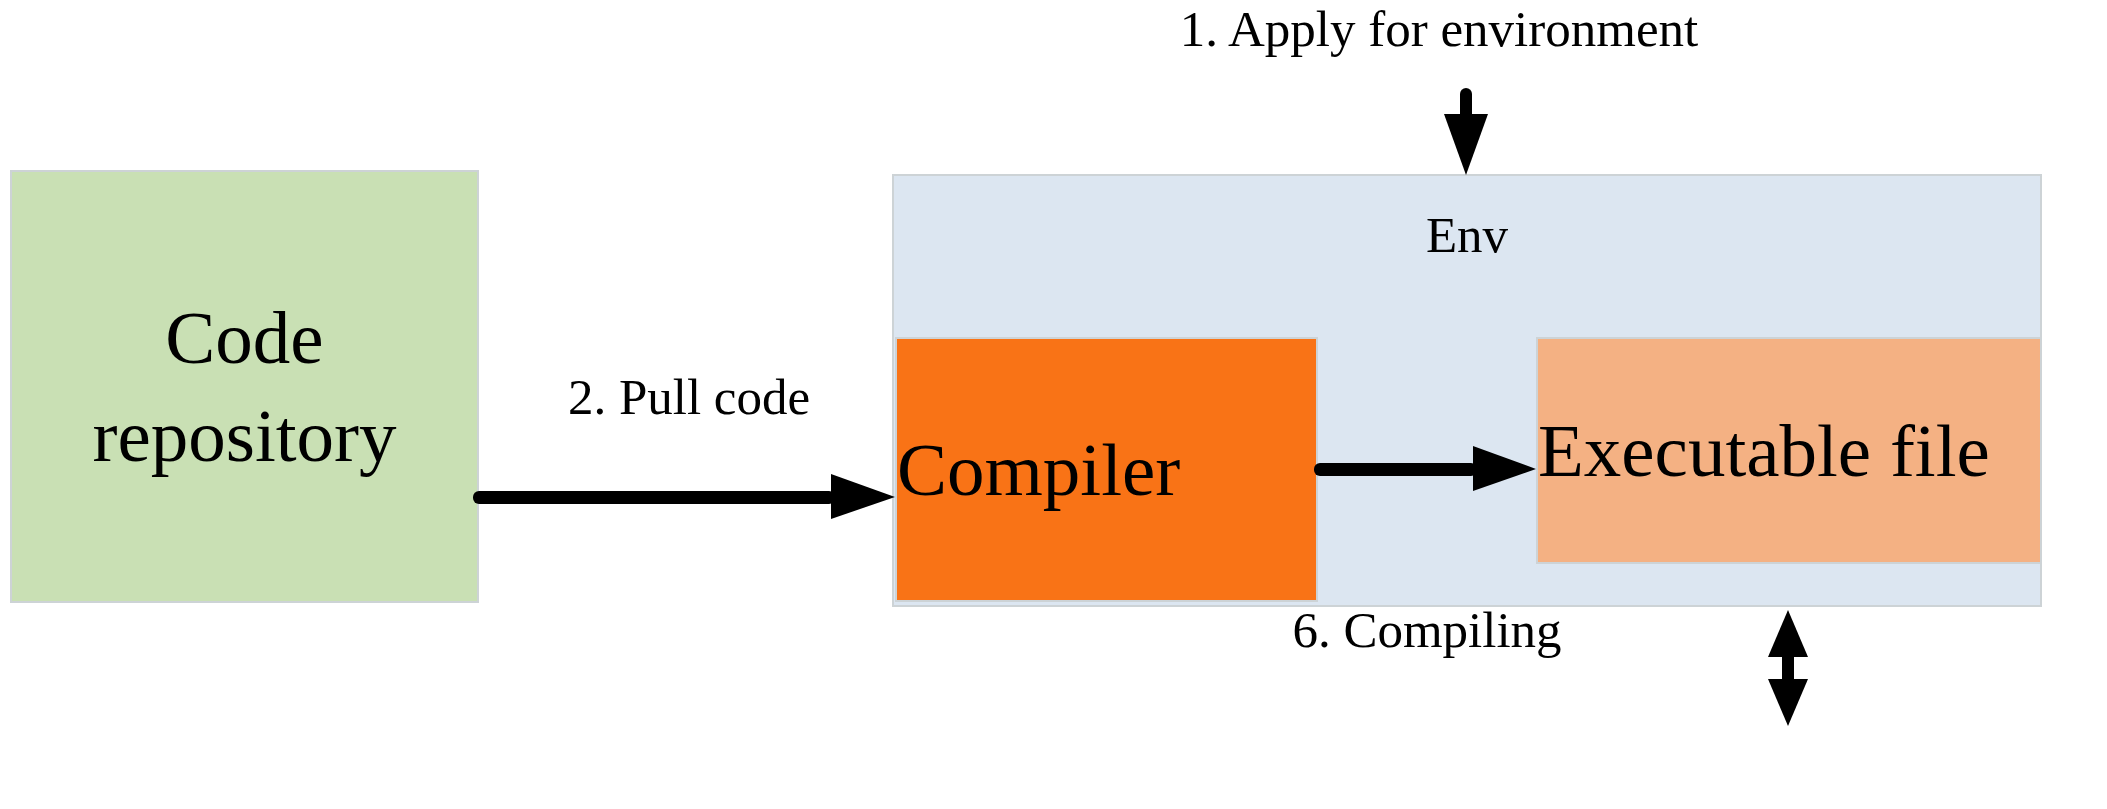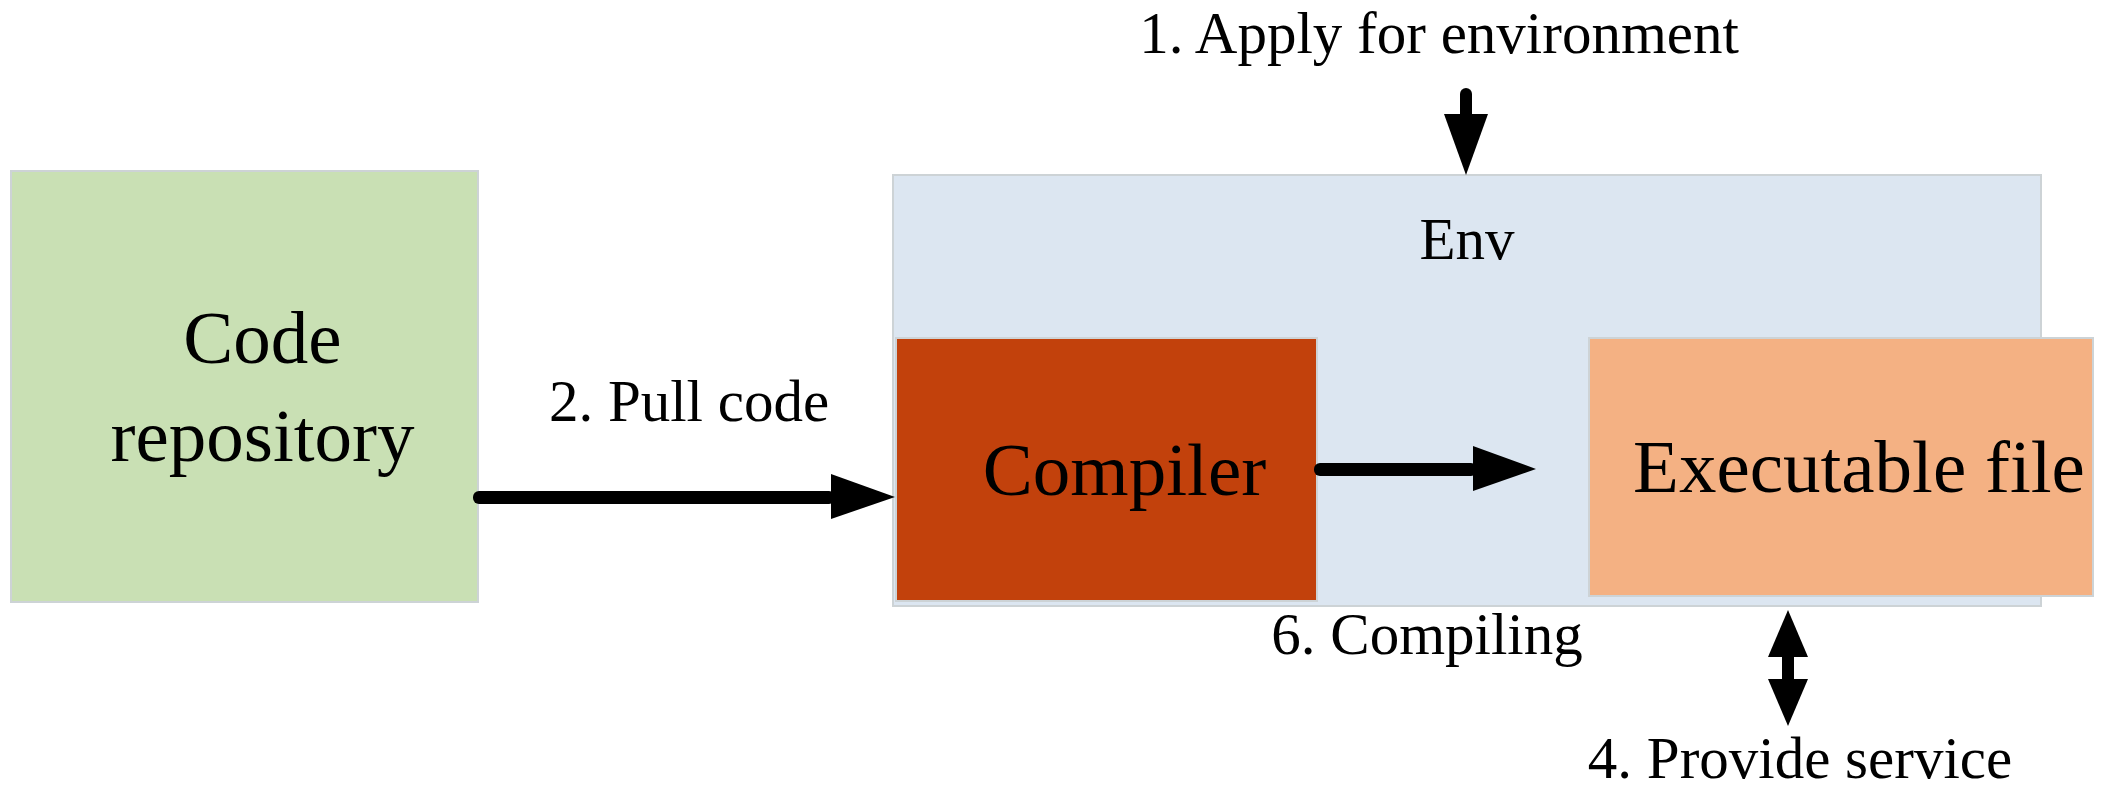--- a/index.html
+++ b/index.html
@@ -15,35 +15,34 @@
     font-family: "Liberation Serif", "DejaVu Serif", serif;
     color: #000000;
     overflow: hidden;
   }
   .box {
     position: absolute;
     box-sizing: border-box;
     border: 2px solid #cdd3d6;
     display: flex;
     align-items: center;
-    justify-content: center;
+    justify-content: flex-start;
     text-align: center;
-    padding-left: 36px;
   }
   .box-label {
     font-size: 75px;
     line-height: 1.3;
     white-space: nowrap;
   }
   .box-label.wrap {
     white-space: normal;
   }
   .float-label {
     position: absolute;
-    font-size: 59px;
+    font-size: 51px;
     line-height: 1;
     text-align: center;
     white-space: nowrap;
   }
   svg.arrow {
     position: absolute;
     overflow: visible;
   }
 </style>
 </head>
@@ -51,35 +50,34 @@
 
 <div id="canvas">
 
   <div class="box" style="left: 892px; top: 174px; width: 1150px; height: 433px; background-color: rgb(220, 230, 241);"></div>
   <div class="float-label" style="left:1067px; top:210px; width:800px;">Env</div>
 
   <div class="box" style="left: 10px; top: 170px; width: 469px; height: 433px; background-color: rgb(201, 224, 180);">
     <span class="box-label wrap">Code repository</span>
   </div>
 
-  <div class="box" style="left: 895px; top: 337px; width: 423px; height: 265px; background-color: #c2410c;">
+  <div class="box" style="left: 895px; top: 337px; width: 423px; height: 265px; background-color: #f97316;">
     <span class="box-label">Compiler</span>
   </div>
 
-  <div class="box" style="left: 1588px; top: 337px; width: 506px; height: 260px; background-color: rgb(244, 177, 131);">
+  <div class="box" style="left: 1536px; top: 337px; width: 506px; height: 227px; background-color: rgb(244, 177, 131);">
     <span class="box-label">Executable file</span>
   </div>
 
   <div class="float-label" style="left:1009px; top:4px; width:860px;">1. Apply for environment</div>
 
   <div class="float-label" style="left:389px; top:372px; width:600px;">2. Pull code</div>
 
   <div class="float-label" style="left:1127px; top:605px; width:600px;">6. Compiling</div>
 
-  <div class="float-label" style="left:1500px; top:729px; width:600px;">4. Provide service</div>
 
   <svg class="arrow" style="left:1443px; top:88px;" width="46" height="88" viewBox="0 0 46 88">
     <rect x="17" y="0" width="12" height="32" rx="6" style="fill: rgb(0, 0, 0);"></rect>
     <polygon points="1,26 45,26 23,87" style="fill: rgb(0, 0, 0);"></polygon>
   </svg>
 
   <svg class="arrow" style="left:473px; top:474px;" width="423" height="46" viewBox="0 0 423 46">
     <rect x="0" y="17" width="362" height="13" rx="6" style="fill: rgb(0, 0, 0);"></rect>
     <polygon points="358,0 358,45 422,23" style="fill: rgb(0, 0, 0);"></polygon>
   </svg>

